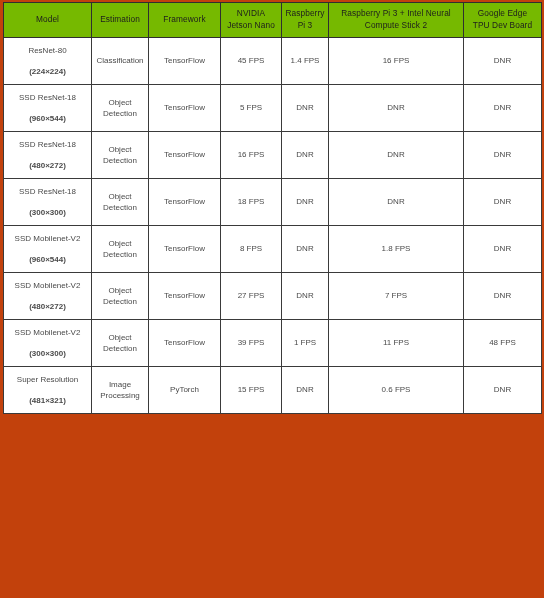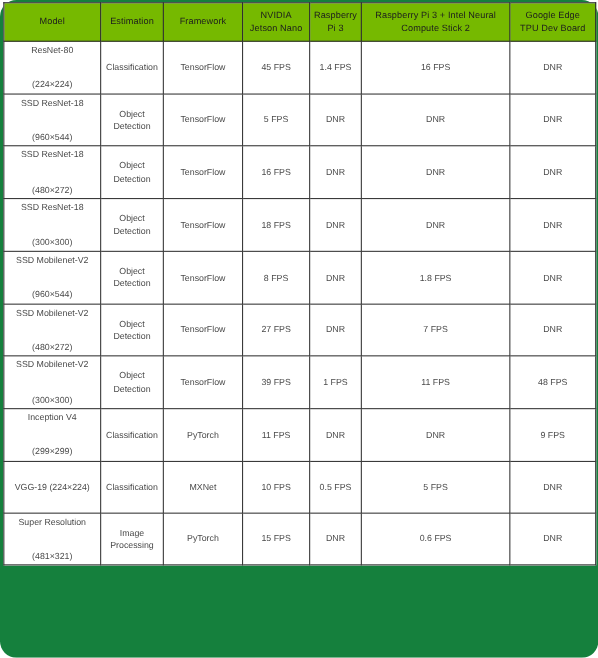--- a/index.html
+++ b/index.html
@@ -11,23 +11,22 @@
     width: 544px;
     height: 598px;
     font-family: "Liberation Sans", sans-serif;
     overflow: hidden;
   }
   .benchmark-table-wrap {
     width: 544px;
     height: 598px;
     box-sizing: border-box;
     padding: 2px 3px 4px 3px;
-    background: #15803d;
+    background: #c2410c;
     position: relative;
-    border-radius: 15px;
   }
   table.benchmark-table {
     width: 538px;
     border-collapse: collapse;
     table-layout: fixed;
     background: #ffffff;
   }
   table.benchmark-table th,
   table.benchmark-table td {
     border: 1px solid #3a3a3a;
@@ -49,21 +48,21 @@
     border: 1px solid #2f2f2f;
   }
   table.benchmark-table tbody td {
     font-size: 8px;
     height: 42px;
   }
   td.cell-model {
     color: #4a4a4a;
   }
   .model-name { display: block; }
-  .model-res  { display: block; margin-top: 20px; }
+  .model-res  { display: block; margin-top: 9px; font-weight: bold; }
   .hdr-l1 { display: block; }
   .hdr-l2 { display: block; }
   .hdr-l2:empty { display: none; }
   .watermark {
     position: absolute;
     right: 6px;
     bottom: 2px;
     font-size: 7px;
     color: #cfcfcf;
     letter-spacing: 1px;
@@ -201,43 +200,20 @@
           </td>
           <td>Object Detection</td>
           <td>TensorFlow</td>
           <td>39 FPS</td>
           <td>1 FPS</td>
           <td>11 FPS</td>
           <td>48 FPS</td>
         </tr>
         <tr>
           <td class="cell-model">
-            <span class="model-name">Inception V4</span>
-            <span class="model-res">(299×299)</span>
-          </td>
-          <td>Classification</td>
-          <td>PyTorch</td>
-          <td>11 FPS</td>
-          <td>DNR</td>
-          <td>DNR</td>
-          <td>9 FPS</td>
-        </tr>
-        <tr>
-          <td class="cell-model model-single">
-            <span class="model-name">VGG-19 (224×224)</span>
-          </td>
-          <td>Classification</td>
-          <td>MXNet</td>
-          <td>10 FPS</td>
-          <td>0.5 FPS</td>
-          <td>5 FPS</td>
-          <td>DNR</td>
-        </tr>
-        <tr>
-          <td class="cell-model">
             <span class="model-name">Super Resolution</span>
             <span class="model-res">(481×321)</span>
           </td>
           <td>Image Processing</td>
           <td>PyTorch</td>
           <td>15 FPS</td>
           <td>DNR</td>
           <td>0.6 FPS</td>
           <td>DNR</td>
         </tr>

